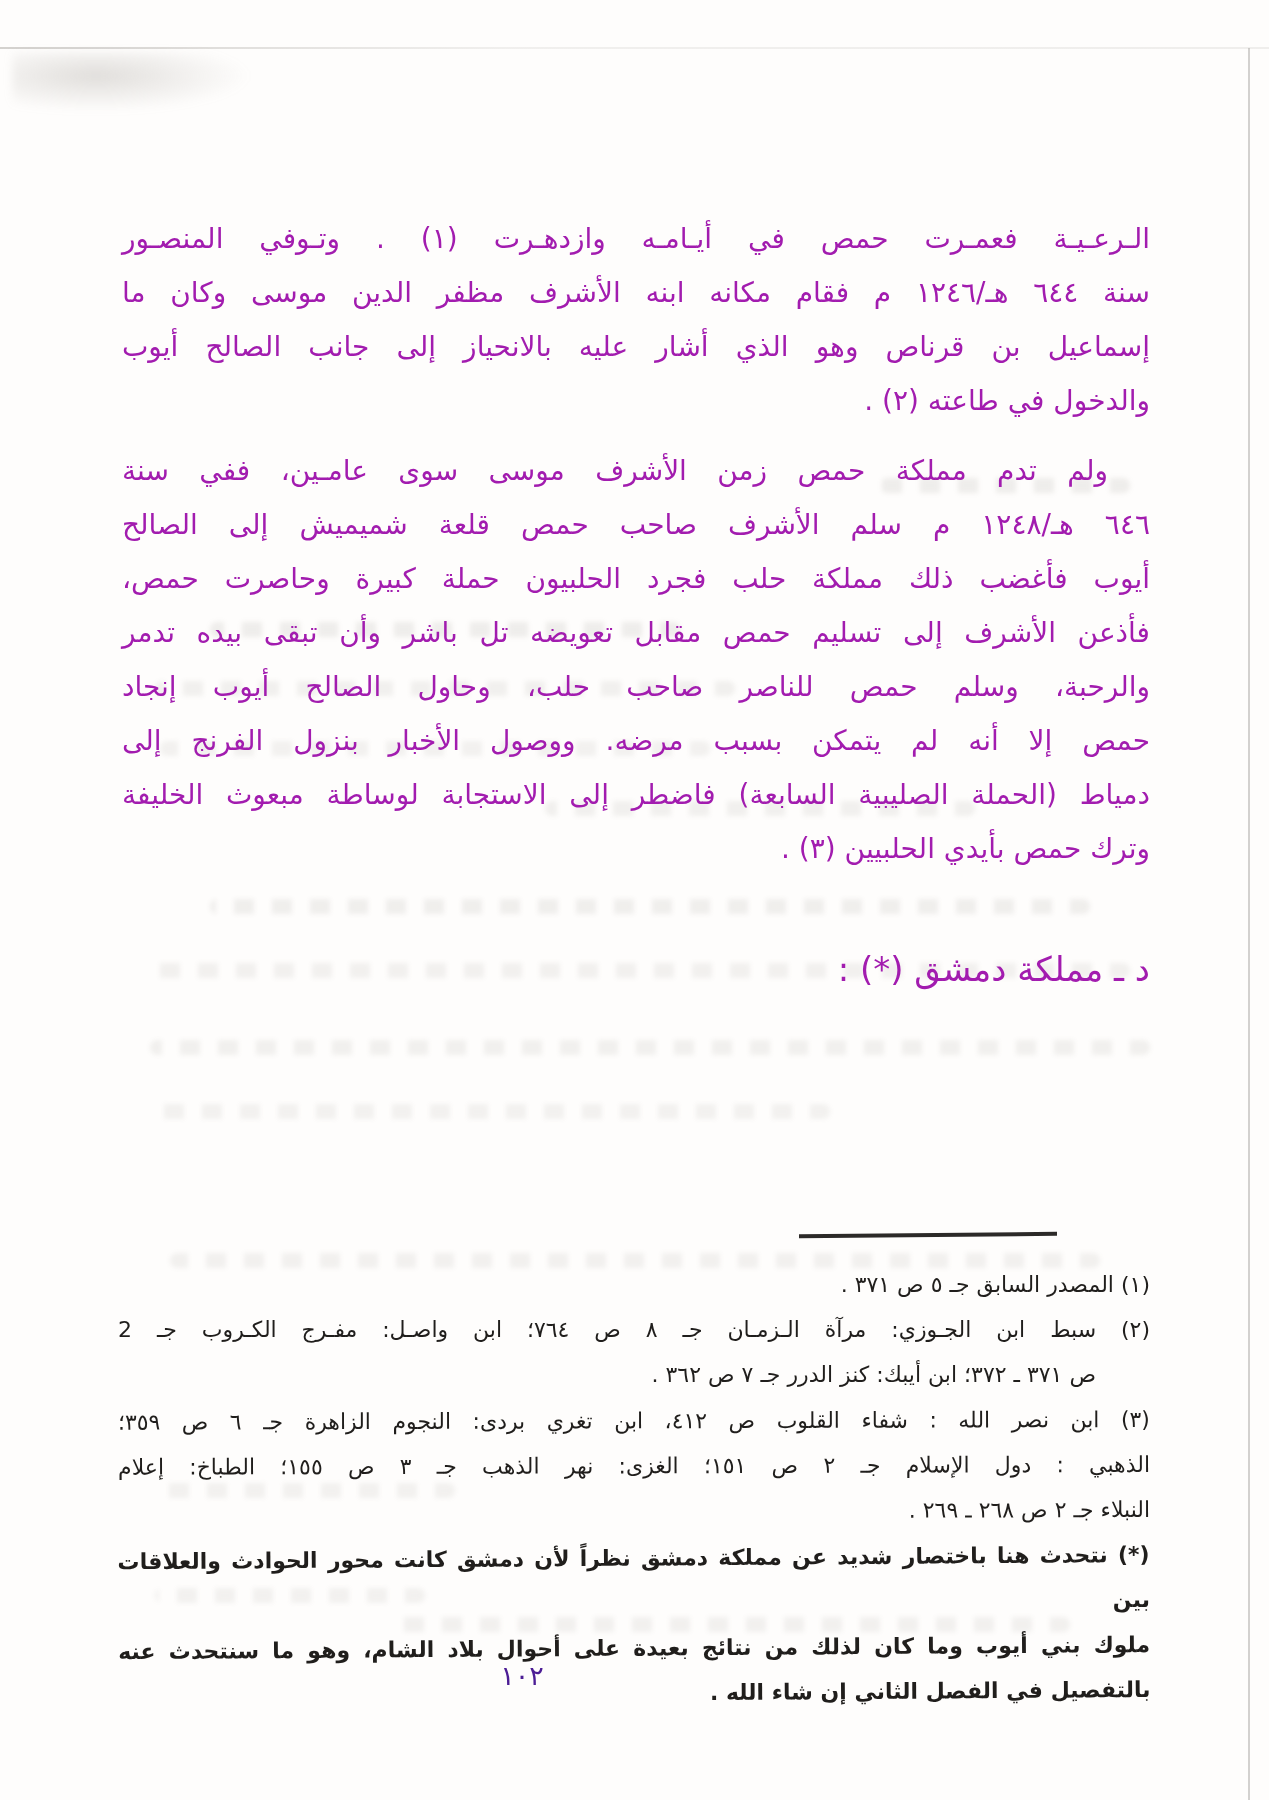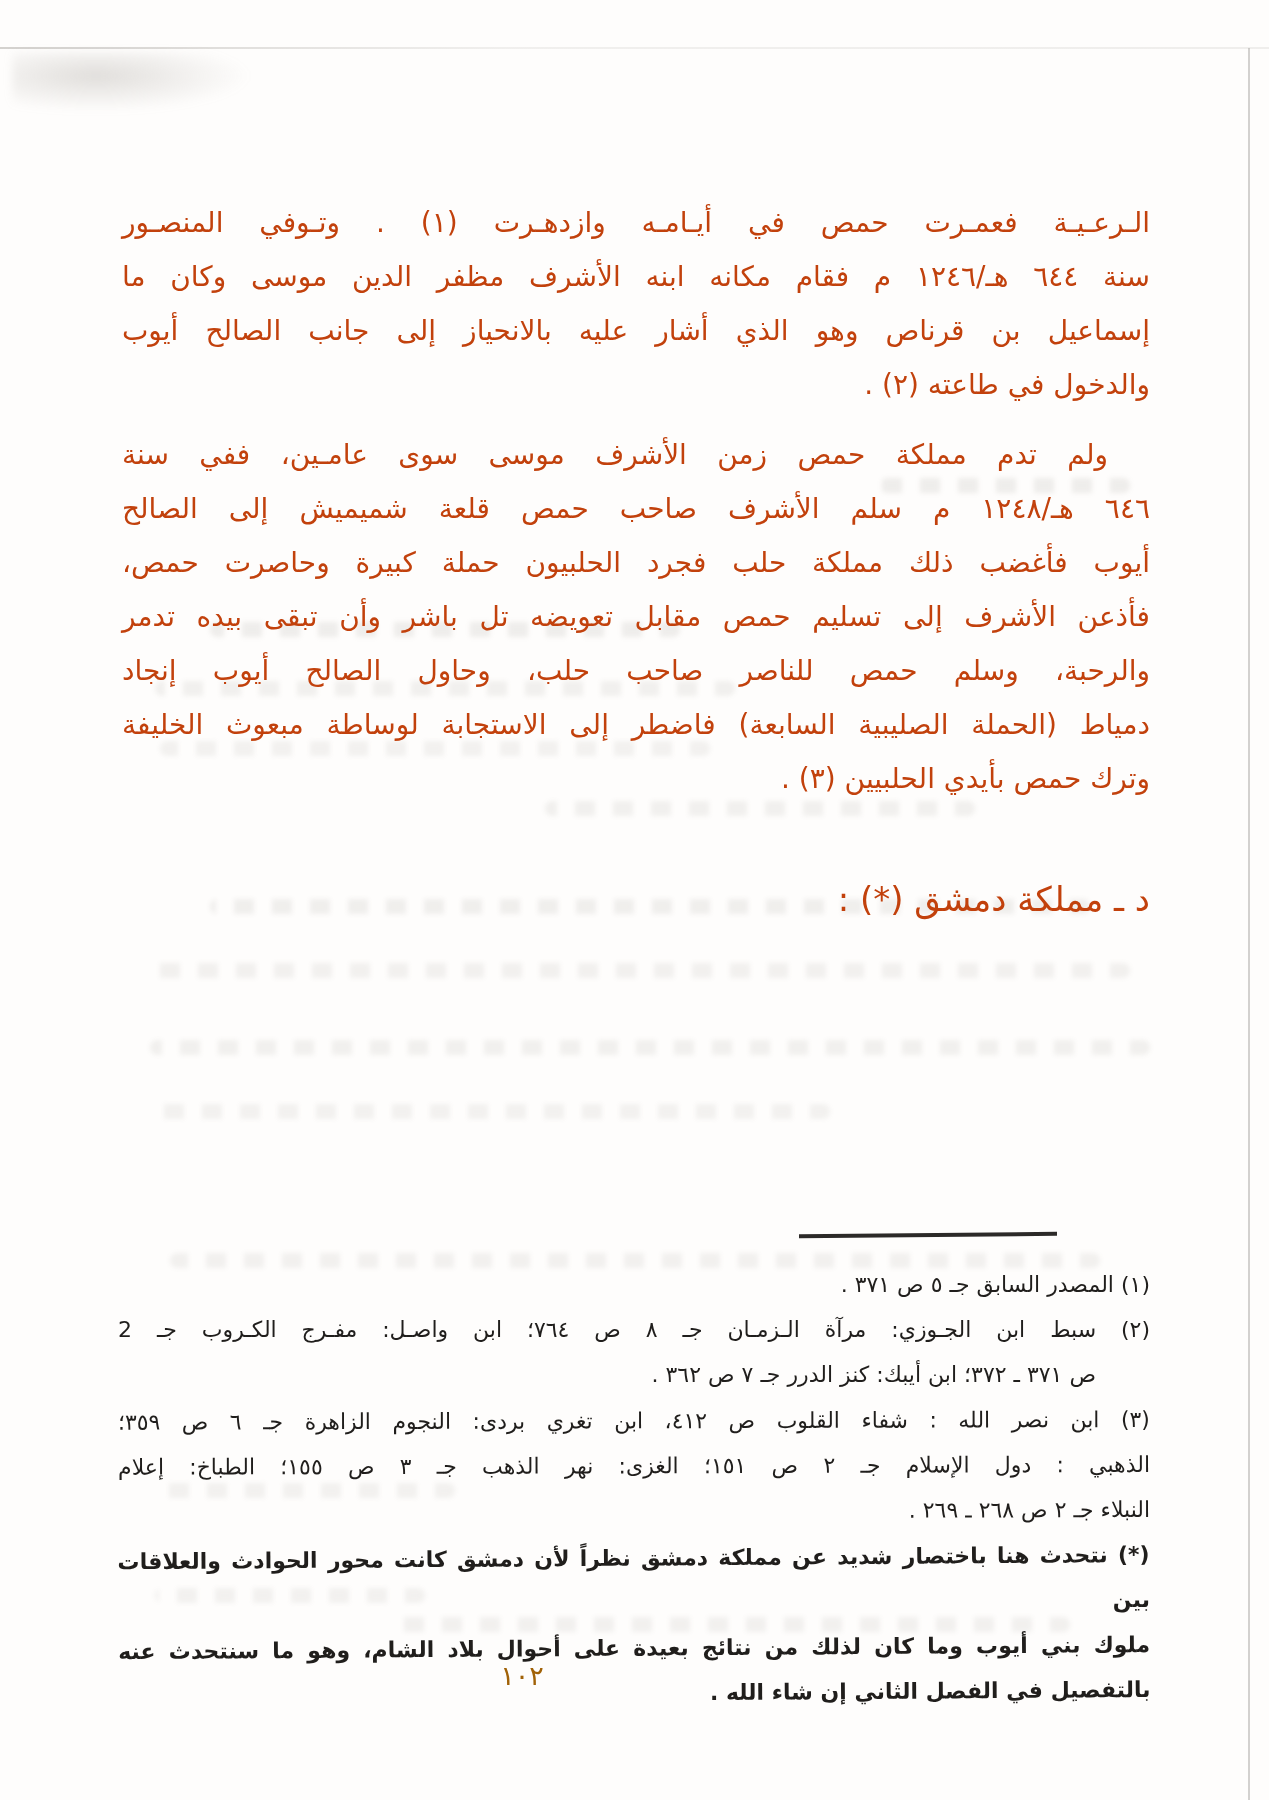--- a/index.html
+++ b/index.html
@@ -28,22 +28,22 @@
     filter:blur(4px);
   }
   
   .smudge{
     position:absolute;height:15px;border-radius:7px;
     background:repeating-linear-gradient(to left, rgba(135,130,120,.26) 0 20px, rgba(135,130,120,0) 20px 38px);
     filter:blur(2.5px);opacity:.5;
   }
   
   .content{
-    position:absolute;top:196px;right:119px;width:1028px;
-    direction:rtl;color:#c2410c;
+    position:absolute;top:212px;right:119px;width:1028px;
+    direction:rtl;color:#a21caf;
     font-size:28px;line-height:54px;
   }
   .line{
     text-align:justify;text-align-last:justify;
     white-space:normal;
   }
   .line.last{text-align:left;text-align-last:right;}
   .line.indent{padding-right:42px;}
   .para{margin:0 0 0 0;}
   .para+.para{margin-top:16px;}
@@ -64,21 +64,21 @@
   }
   .fn{margin:0;}
   .fn .fline{text-align:justify;text-align-last:justify;}
   .fn .fline.last{text-align:right;text-align-last:right;}
   .fn .fline.cont2{padding-right:54px;}
   .fn-marker{display:inline;}
   .fn.star{font-weight:700;transform:rotate(-0.4deg);transform-origin:right center;}
   .fn.n3{transform:rotate(-0.15deg);transform-origin:right center;}
   .page-number{
     position:absolute;top:1660px;left:0;width:1044px;
-    text-align:center;color:#a16207;
+    text-align:center;color:#4c1d95;
     font-size:27px;letter-spacing:14px;
     direction:rtl;
   }
 </style>
 </head>
 <body>
 
 <div class="page">
 
   <div class="scan-edge-h"></div>
@@ -107,20 +107,21 @@
       <div class="line">إسماعيل بن قرناص وهو الذي أشار عليه بالانحياز إلى جانب الصالح أيوب</div>
       <div class="line last">والدخول في طاعته (٢) .</div>
     </div>
 
     <div class="para">
       <div class="line indent">ولم تدم مملكة حمص زمن الأشرف موسى سوى عامـين، ففي سنة</div>
       <div class="line">٦٤٦ هـ/١٢٤٨ م سلم الأشرف صاحب حمص قلعة شميميش إلى الصالح</div>
       <div class="line">أيوب فأغضب ذلك مملكة حلب فجرد الحلبيون حملة كبيرة وحاصرت حمص،</div>
       <div class="line">فأذعن الأشرف إلى تسليم حمص مقابل تعويضه تل باشر وأن تبقى بيده تدمر</div>
       <div class="line">والرحبة، وسلم حمص للناصر صاحب حلب، وحاول الصالح أيوب إنجاد</div>
+      <div class="line">حمص إلا أنه لم يتمكن بسبب مرضه. ووصول الأخبار بنزول الفرنج إلى</div>
       <div class="line">دمياط (الحملة الصليبية السابعة) فاضطر إلى الاستجابة لوساطة مبعوث الخليفة</div>
       <div class="line last">وترك حمص بأيدي الحلبيين (٣) .</div>
     </div>
 
     <div class="heading">د ـ مملكة دمشق (*) :</div>
 
 
   </div>
 
   <div class="footnote-separator"></div>

